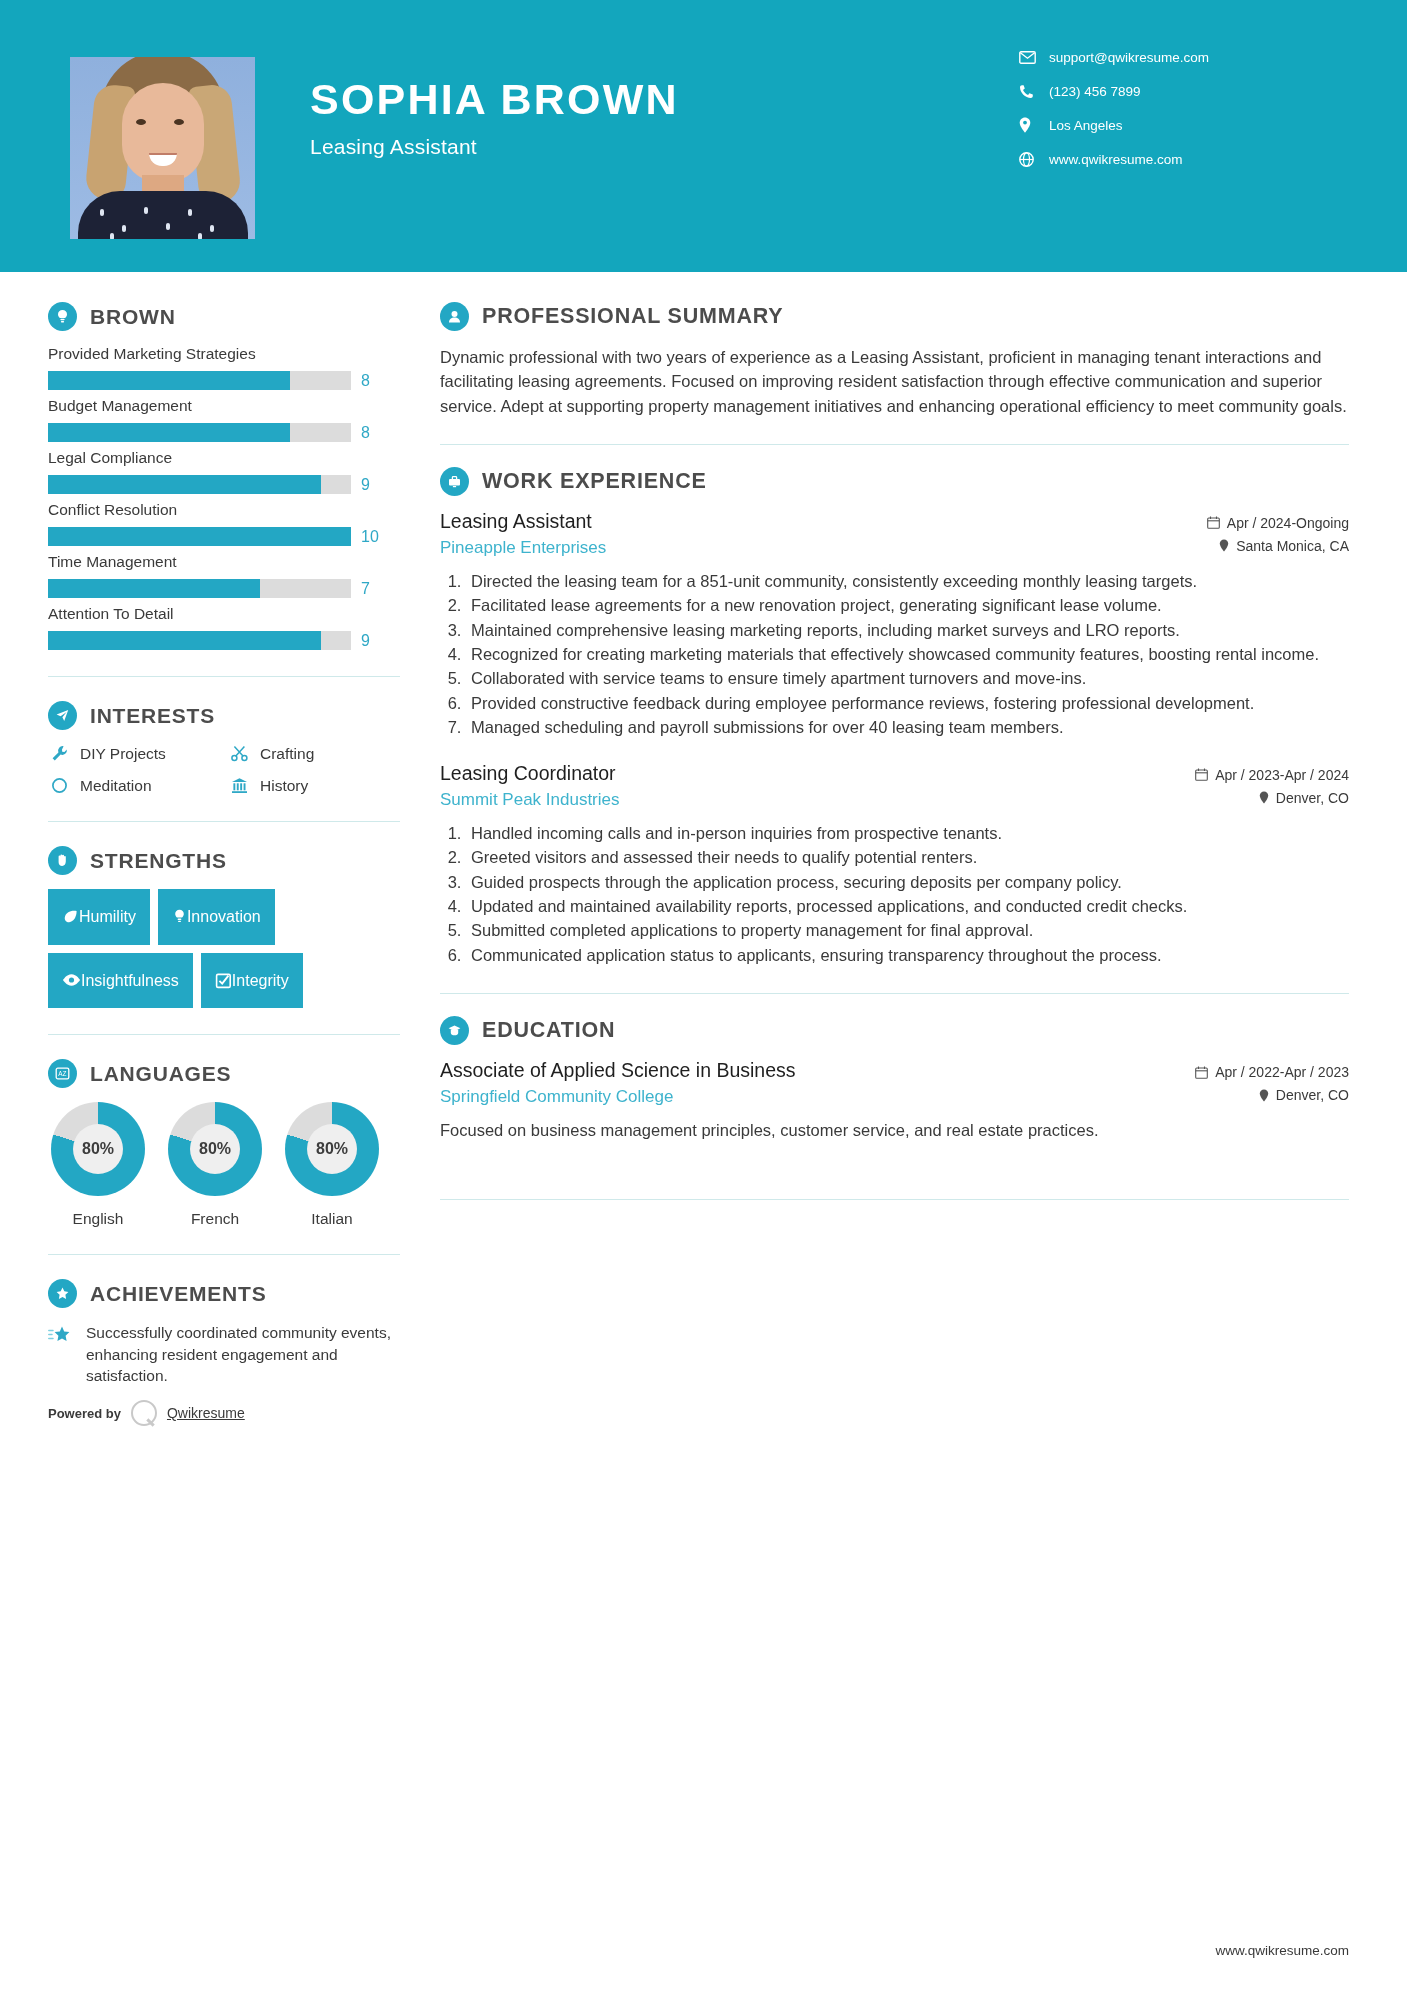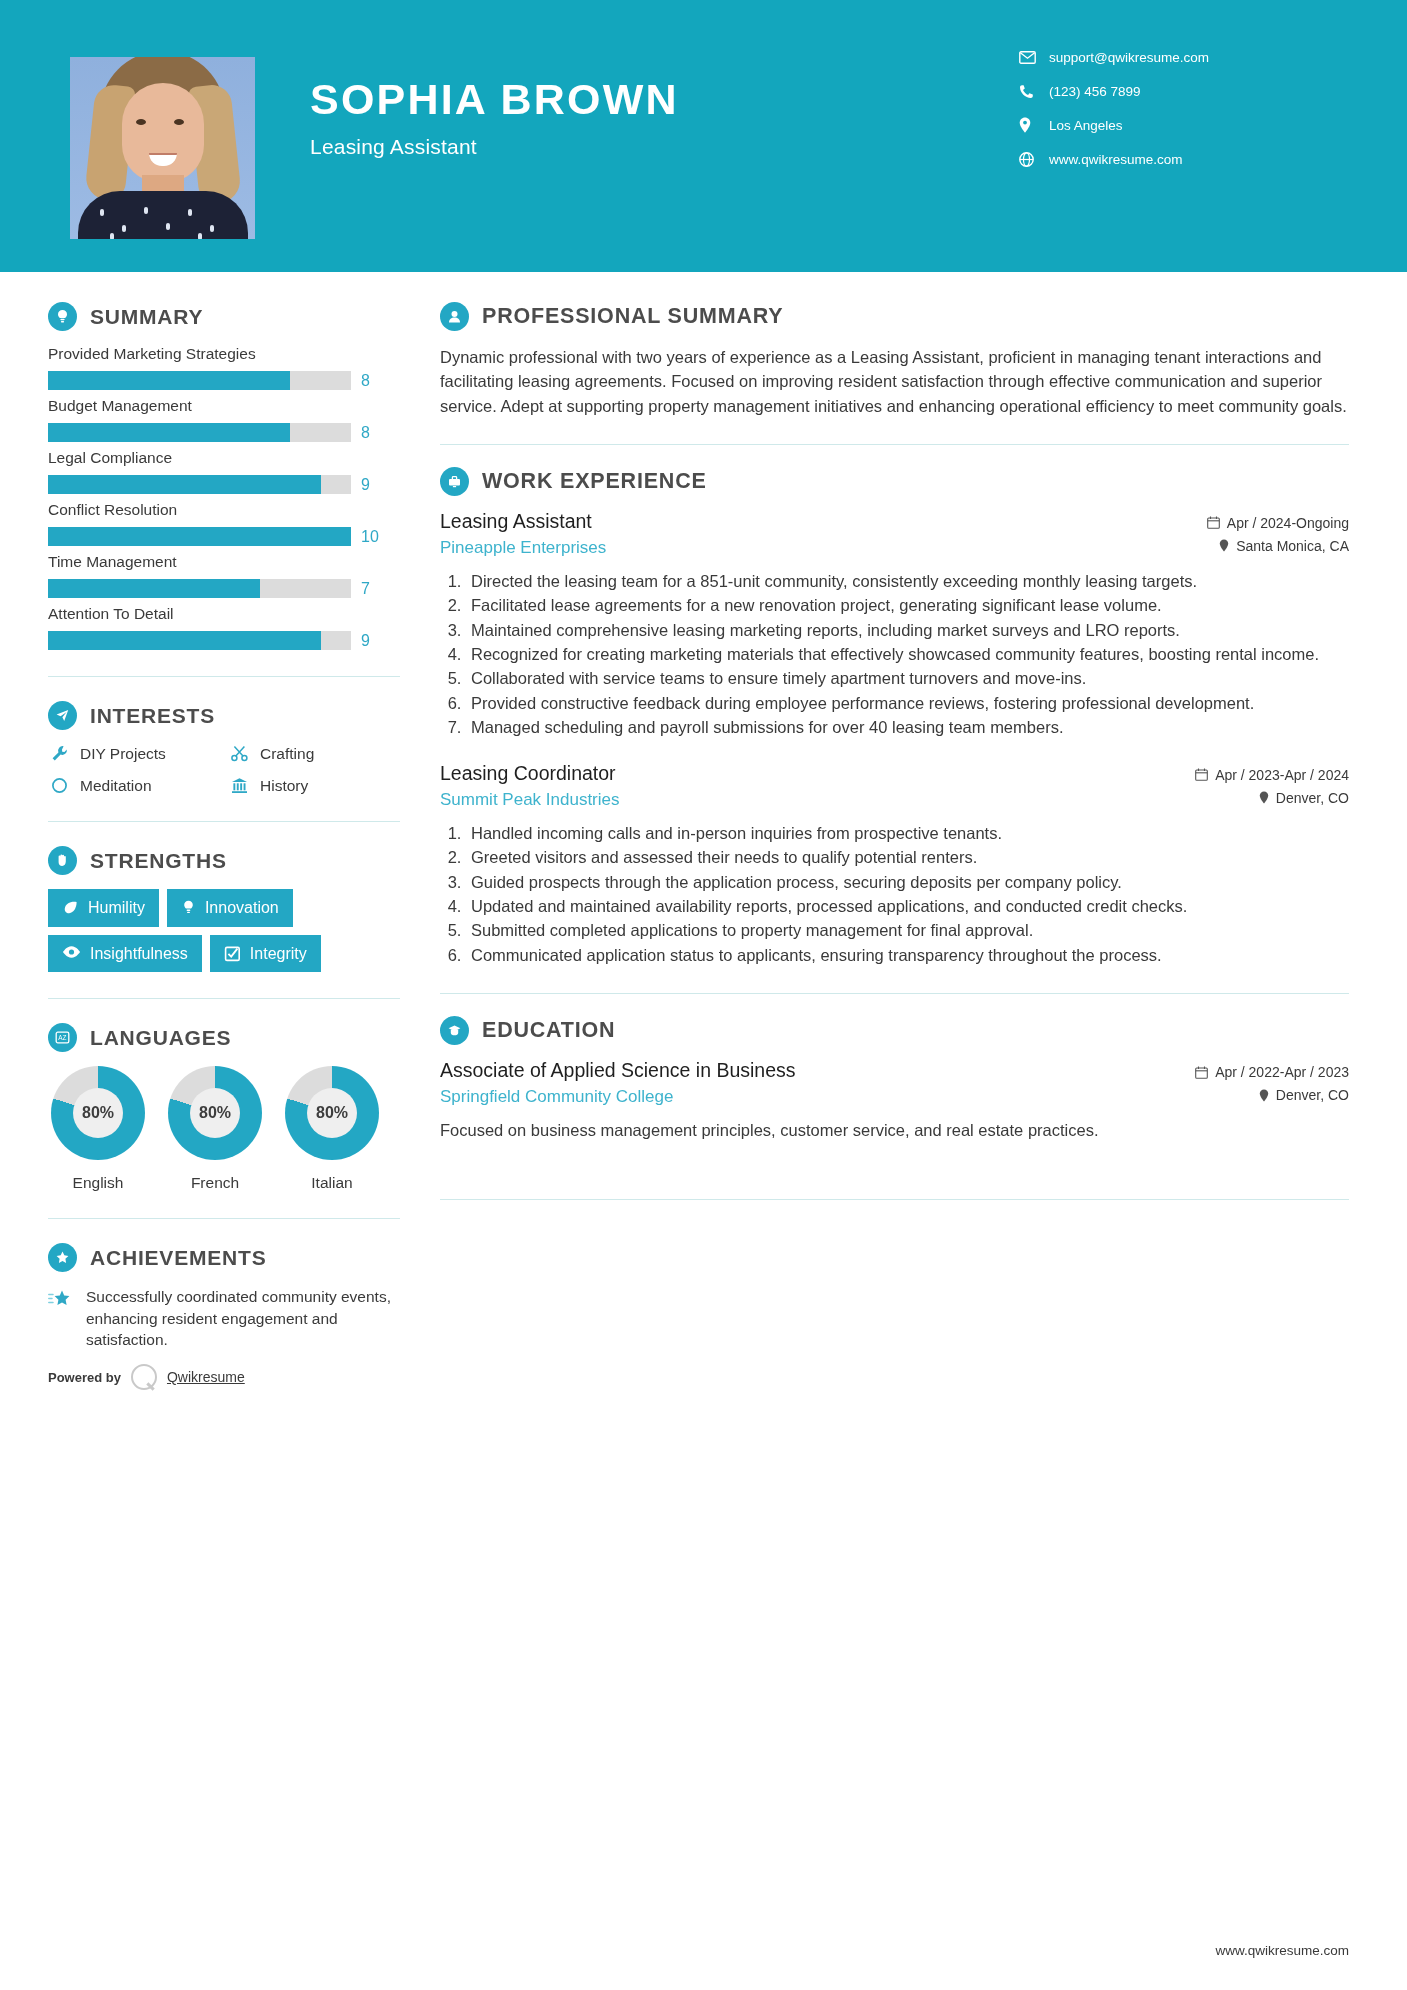--- a/index.html
+++ b/index.html
@@ -187,22 +187,22 @@
 
   
   .strength-wrap {
     display: flex; flex-wrap: wrap; gap: 8px 8px;
     width: 355px;
   }
   .tag {
     background: #23a7c4;
     color: #ffffff;
     font-size: 16px;
-    padding: 10px 14px;
-    display: flex; gap: 9px;
+    padding: 19px 14px;
+    display: flex; align-items: center; 
     line-height: 1.1;
   }
 
   
   .lang-row { display: flex; gap: 17px; }
   .lang { width: 100px; text-align: center; }
   .donut {
     position: relative;
     width: 94px; height: 94px;
     margin: 0 auto;
@@ -395,21 +395,21 @@
 
       <div>
         <div class="sec-head">
           <span class="sec-icon">
             <svg width="17" height="17" viewBox="0 0 17 17">
                 <path d="M8.5 2 C5.9 2 4 3.9 4 6.3 C4 8 5 9.1 5.8 10 L11.2 10 C12 9.1 13 8 13 6.3 C13 3.9 11.1 2 8.5 2 Z" fill="#fff"></path>
                 <rect x="6.4" y="10.8" width="4.2" height="1.5" rx="0.7" fill="#fff"></rect>
                 <rect x="6.9" y="13" width="3.2" height="1.4" rx="0.7" fill="#fff"></rect>
               </svg>
           </span>
-          <span class="sec-title">SUMMARY</span>
+          <span class="sec-title">BROWN</span>
         </div>
         <div id="skills-list">
             <div class="skill">
               <div class="skill-name">Provided Marketing Strategies</div>
               <div class="skill-bar-row">
                 <div class="skill-track">
                   <div class="skill-fill" style="width:80%"></div>
                 </div>
                 <div class="skill-val">8</div>
               </div>

